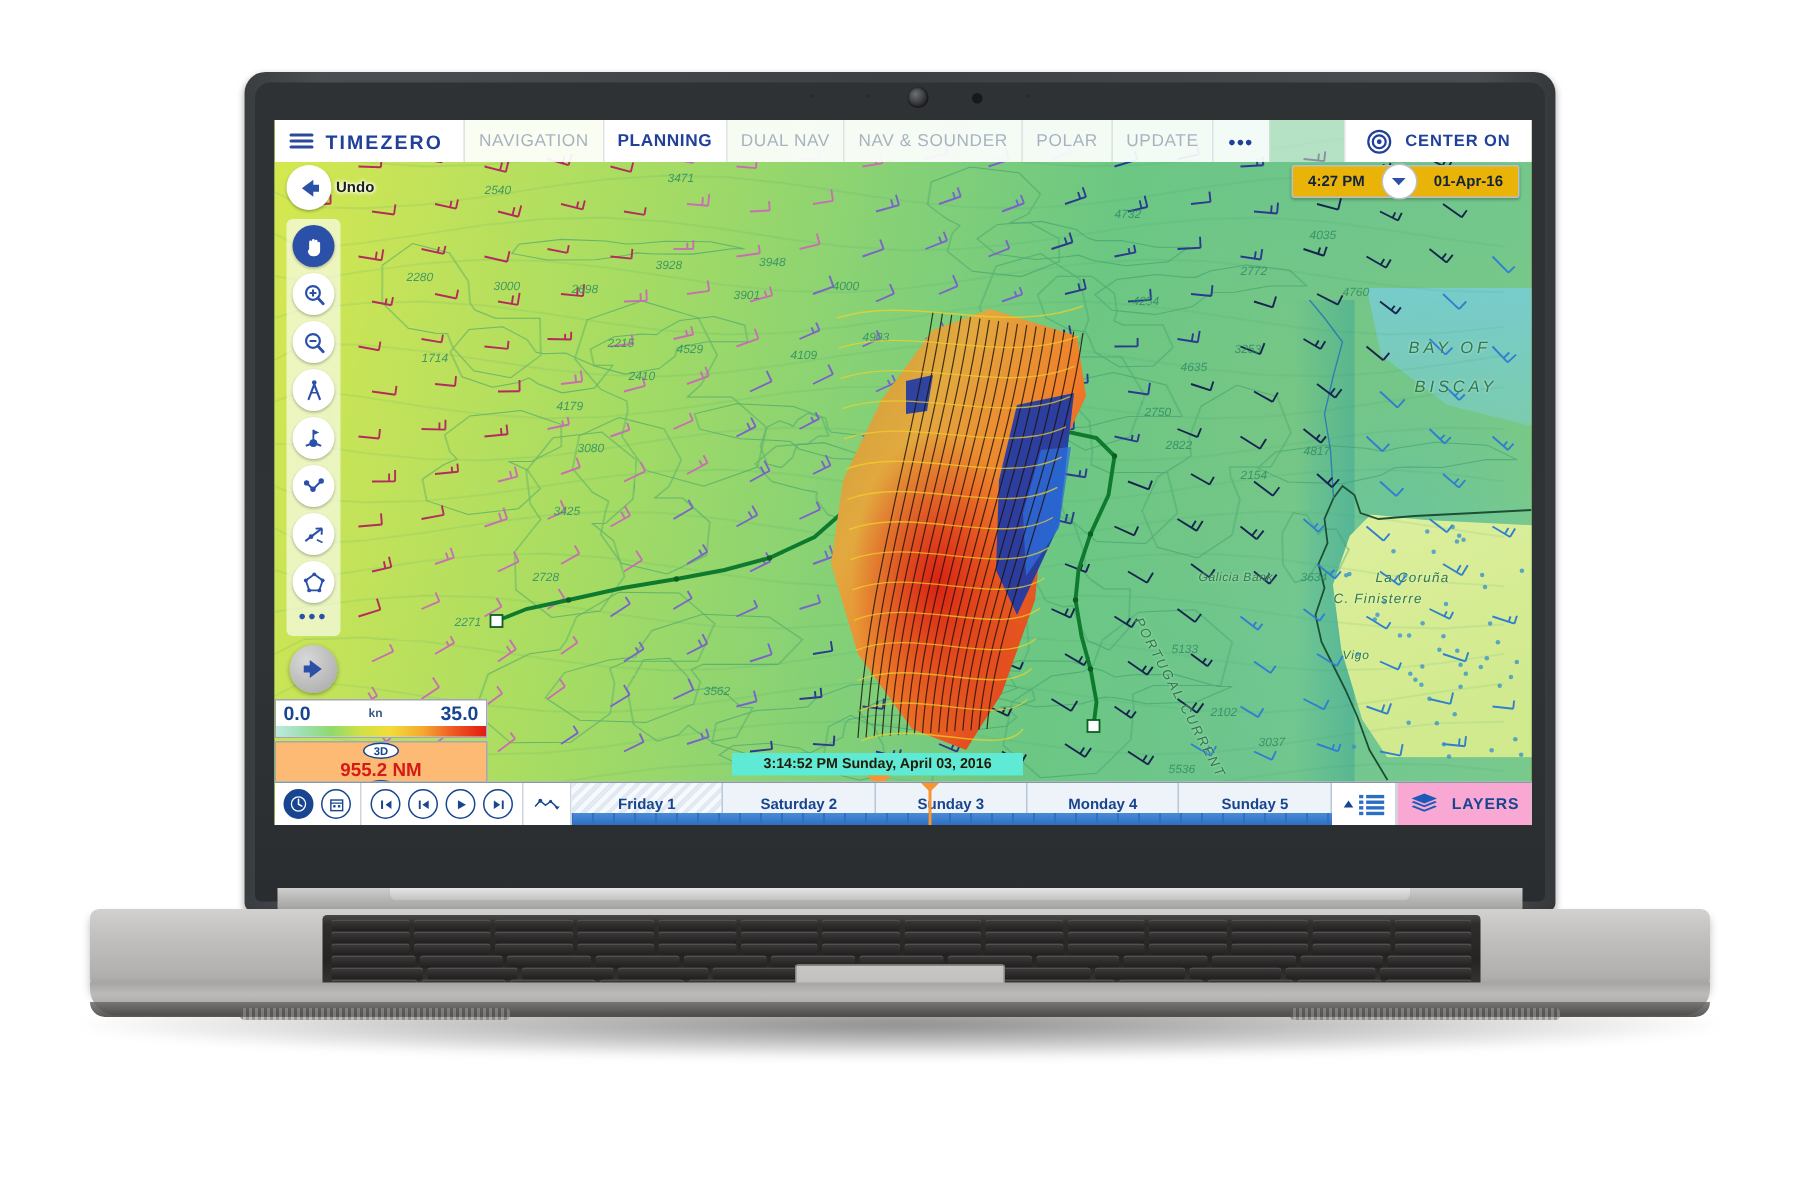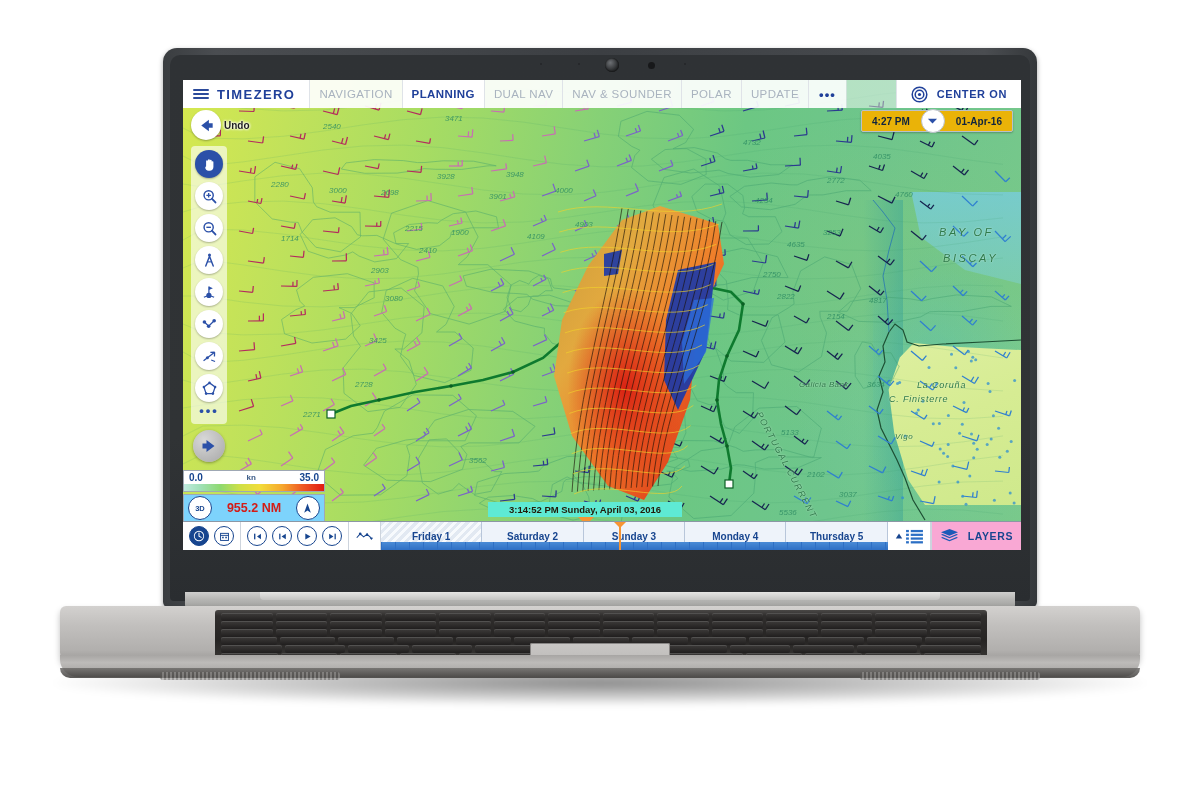--- a/index.html
+++ b/index.html
@@ -122,26 +122,26 @@
   
   .datechip{position:absolute;right:8px;top:30px;display:flex;align-items:center;background:#eab308;height:20px;
     border:1px solid #b9c0c9;border-radius:2px;box-shadow:0 1px 2px rgba(0,0,0,.25);}
   .datechip .dv{font-size:10px;color:#10243f;padding:0 10px;font-weight:bold;}
   .chip-knob{width:22px;height:22px;border-radius:50%;background:#fff;border:1px solid #b9c0c9;
     display:flex;align-items:center;justify-content:center;margin:0 1px;}
 
   
   .legend{position:absolute;left:0;bottom:58px;width:142px;background:#fff;border:1px solid #9fa8b4;box-sizing:border-box;}
   .legend-top{display:flex;align-items:center;justify-content:space-between;padding:1px 5px;}
-  .lg-min,.lg-max{font-size:10px;font-weight:bold;color:#17458f;}
+  .lg-min,.lg-max{font-size:13px;font-weight:bold;color:#17458f;}
   .lg-unit{font-size:8px;font-weight:bold;color:#3a5a86;}
   .lg-bar{height:7px;background:linear-gradient(90deg,#bfeadf 0%,#9fe0b6 12%,#8ed96f 26%,#cfe046 40%,#f2dd3a 54%,#f6a82e 70%,#ef5b23 84%,#e01b12 100%);}
 
-  .distbar{position:absolute;left:0;bottom:28px;width:142px;height:28px;background:#7dd3fc;border:1px solid #9fa8b4;
-    box-sizing:border-box;display:flex;align-items:center;justify-content:space-between;padding:0 4px;}
+  .distbar{position:absolute;left:0;bottom:28px;width:142px;height:28px;background:#fdba74;border:1px solid #9fa8b4;
+    box-sizing:border-box;display:flex;align-items:center;justify-content:space-between;padding:0 4px;flex-direction:column;}
   .rbtn{width:22px;height:22px;border-radius:50%;border:1.6px solid #17458f;display:flex;align-items:center;justify-content:center;
     font-size:7.5px;font-weight:bold;color:#17458f;background:#fff;}
   .dist-val{font-size:12.5px;font-weight:bold;color:#d41b16;}
 
   
   .timetip{position:absolute;left:305px;bottom:33px;background:#5eead4;color:#231a08;font-size:9.5px;font-weight:bold;
     padding:2px 21px;white-space:nowrap;}
   .timetip:after{content:"";position:absolute;left:50%;margin-left:-7px;bottom:-8px;border:8px solid transparent;
     border-top-color:#f79433;border-bottom:0;}
 
@@ -1491,21 +1491,21 @@
             <div class="depth" style="left: 88px; top: 100px;">2280</div>
             <div class="depth" style="left: 198px; top: 108px;">2698</div>
             <div class="depth" style="left: 254px; top: 92px;">3928</div>
             <div class="depth" style="left: 323px; top: 90px;">3948</div>
             <div class="depth" style="left: 306px; top: 112px;">3901</div>
             <div class="depth" style="left: 222px; top: 128px; margin-top: 16px;">2215</div>
             <div class="depth" style="left: 372px; top: 106px;">4000</div>
             <div class="depth" style="left: 98px; top: 154px;">1714</div>
             <div class="depth" style="left: 344px; top: 152px;">4109</div>
             <div class="depth" style="left: 392px; top: 140px;">4903</div>
-            <div class="depth" style="left: 188px; top: 186px;">2903</div>
+            <div class="depth" style="left: 188px; top: 186px;">4179</div>
             <div class="depth" style="left: 236px; top: 166px;">2410</div>
             <div class="depth" style="left: 202px; top: 214px;">3080</div>
             <div class="depth" style="left: 186px; top: 256px;">3425</div>
             <div class="depth" style="left: 172px; top: 300px; text-align: center;">2728</div>
             <div class="depth" style="left: 480px; top: 216px;">29 26</div>
             <div class="depth" style="left: 604px; top: 160px;">4635</div>
             <div class="depth" style="left: 640px; top: 148px;">3253</div>
             <div class="depth" style="left: 580px; top: 190px;">2750</div>
             <div class="depth" style="left: 594px; top: 212px;">2822</div>
             <div class="depth" style="left: 572px; top: 116px;">4254</div>
@@ -1515,21 +1515,21 @@
             <div class="depth" style="left: 598px; top: 348px;">5133</div>
             <div class="depth" style="left: 624px; top: 390px;">2102</div>
             <div class="depth" style="left: 656px; top: 410px;">3037</div>
             <div class="depth" style="left: 596px; top: 428px;">5536</div>
             <div class="depth" style="left: 560px; top: 58px;">4732</div>
             <div class="depth" style="left: 120px; top: 330px;">2271</div>
             <div class="depth" style="left: 286px; top: 376px;">3562</div>
             <div class="depth" style="left: 690px; top: 72px;">4035</div>
             <div class="depth" style="left: 644px; top: 96px;">2772</div>
             <div class="depth" style="left: 712px; top: 110px; text-align: right;">4760</div>
-            <div class="depth" style="left: 268px; top: 148px;">1900</div>
+            <div class="depth" style="left: 268px; top: 148px;">4529</div>
           </div>
         <div id="maplabels">
             <div class="map-label" style="left: 756px; top: 146px; font-size: 11px; letter-spacing: 2.6px;">BAY OF</div>
             <div class="map-label" style="left: 760px; top: 172px; font-size: 11px; letter-spacing: 2.6px;">BISCAY</div>
             <div class="map-label" style="left: 734px; top: 300px; font-size: 9px; letter-spacing: 0.8px;">La Coruña</div>
             <div class="map-label" style="left: 706px; top: 314px; font-size: 9px; letter-spacing: 0.8px;">C. Finisterre</div>
             <div class="map-label" style="left: 712px; top: 352px; font-size: 8px; letter-spacing: 0.6px;">Vigo</div>
             <div class="map-label" style="left: 616px; top: 300px; font-size: 8px; letter-spacing: 0.4px;">Galicia Bank</div>
             <div class="map-label" style="left: 580px; top: 330px; font-size: 9px; letter-spacing: 1.5px; transform: rotate(62deg); transform-origin: 0px 0px;">PORTUGAL CURRENT</div>
           </div>
@@ -1781,21 +1781,21 @@
               <circle cx="14" cy="5" r="1.2" fill="#17458f"></circle>
             <path d="M17 9 L19 11.5 L21 9 Z" fill="#17458f"></path>
           </svg>
         </div>
 
         <div class="timeline">
           <div class="day past">Friday 1</div>
           <div class="day">Saturday 2</div>
           <div class="day">Sunday 3</div>
           <div class="day">Monday 4</div>
-          <div class="day">Thursday 5</div>
+          <div class="day">Sunday 5</div>
           <div class="tl-ruler"></div>
           <div class="tl-cursor" id="tlcursor" style="left: 47%;"></div>
         </div>
 
         <div class="listicon">
           <svg width="8" height="8" viewBox="0 0 10 10">
             <path d="M5 2 L9 8 L1 8 Z" fill="#17458f"></path>
           </svg>
           <svg width="17" height="15" viewBox="0 0 18 16">
             <g fill="#2b6fc4">

